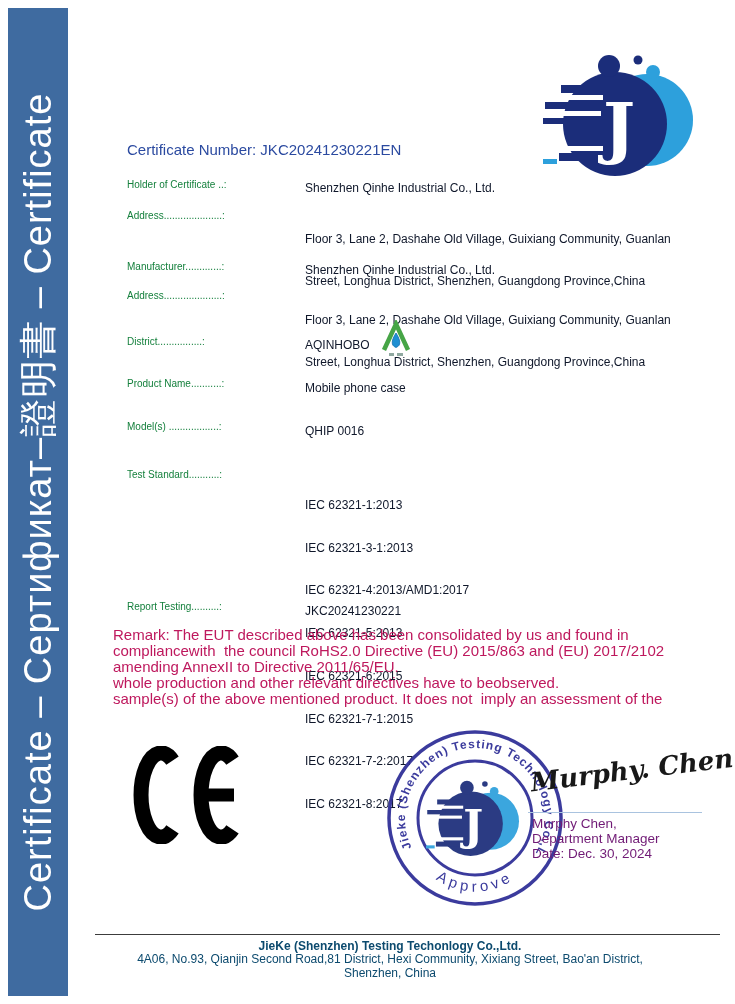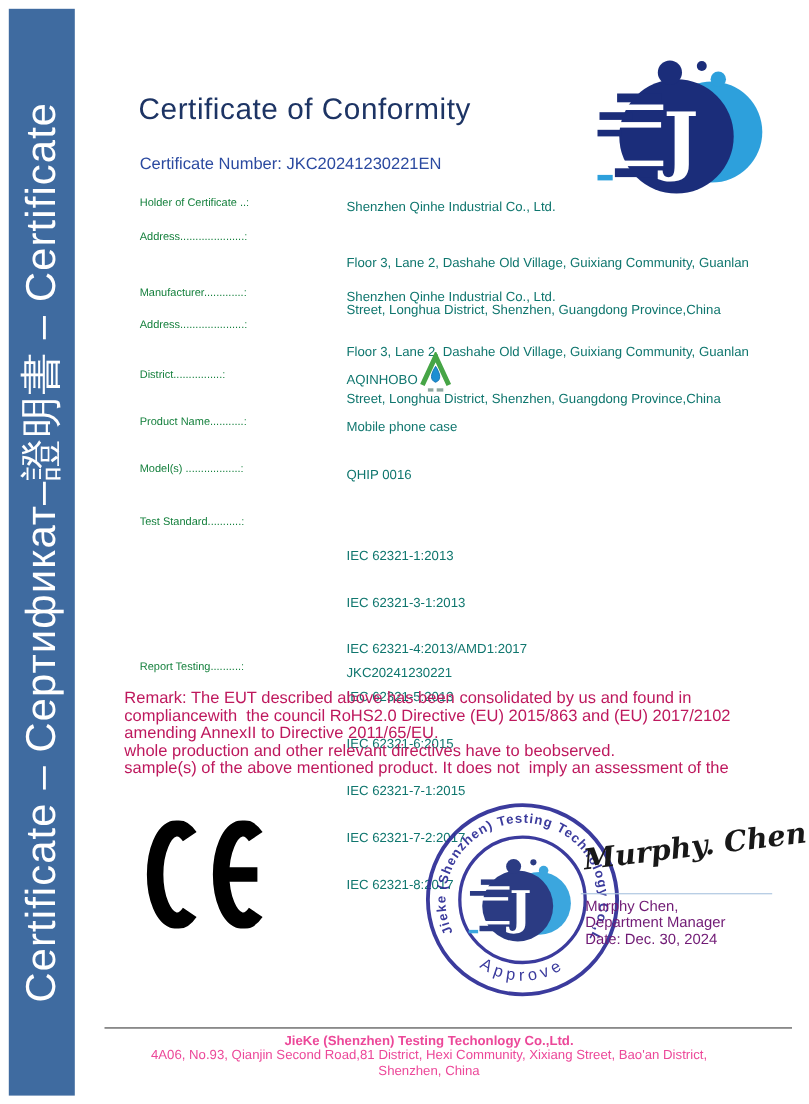--- a/index.html
+++ b/index.html
@@ -12,35 +12,35 @@
   .side-band { left:8px; top:8px; width:60px; height:988px; background:#3f6ba0; }
   .side-text { position:absolute; left:50%; top:50%; width:988px; height:60px;
                transform:translate(-50%,-50%) rotate(-90deg);
                color:#ffffff; font-size:38px; line-height:60px; text-align:center;
                white-space:nowrap; letter-spacing:1px; }
 
   .title { left:126px; top:84px; font-size:27px; color:#1d3464; letter-spacing:.5px; }
   .cert-no { left:127px; top:141px; font-size:15px; color:#2b4aa0; }
 
   .label { font-size:10px; color:#15803d; white-space:pre; left:127px; }
-  .value { font-size:12px; color:#0f766e; white-space:pre; left:315px; }
+  .value { font-size:12px; color:#0f172a; white-space:pre; left:305px; }
   .value-multi div { line-height:14px; white-space:pre; }
   .std-list div { line-height:14.7px; white-space:pre; }
 
   .remark { left:113px; top:627px; width:560px; font-size:15px; color:#be185d; }
   .remark div { line-height:16px; white-space:pre-wrap; }
 
   .sig-script { left:530px; top:756px; width:190px; font-family:"DejaVu Serif","Liberation Serif",serif;
                 font-style:italic; font-weight:bold; font-size:26px; color:#181818;
                 transform:rotate(-7deg); white-space:nowrap; }
   .sig-line { left:528px; top:812px; width:174px; border-top:1.5px solid #a9c3df; }
   .sig-text { font-size:13.5px; color:#701a75; left:532px; white-space:nowrap; }
 
   .foot-rule { left:95px; top:934px; width:625px; border-top:1px solid #3c3c3c; }
-  .footer { left:60px; top:939px; width:660px; text-align:center; color:#ec4899; }
+  .footer { left:60px; top:939px; width:660px; text-align:center; color:#0c4a6e; }
   .footer .co { font-size:12px; font-weight:bold; line-height:14px; }
   .footer .ln { font-size:12px; line-height:13.5px; }
   .inline-ico { display:inline-block; vertical-align:-1px; }
 </style>
 </head>
 <body>
 
 <div class="page">
 
   <div class="abs side-band">
@@ -57,21 +57,20 @@
     <rect x="2" y="50" width="30" height="7" fill="#1b2d7a"></rect>
     <rect x="0" y="66" width="22" height="6" fill="#1b2d7a"></rect>
     <rect x="16" y="101" width="48" height="8" fill="#1b2d7a"></rect>
     <rect x="0" y="107" width="14" height="5" fill="#2da0dc"></rect>
     <circle cx="66" cy="14" r="11" fill="#1b2d7a"></circle>
     <circle cx="95" cy="8" r="4.5" fill="#1b2d7a"></circle>
     <circle cx="110" cy="20" r="7" fill="#2da0dc"></circle>
     <text x="76" y="99" text-anchor="middle" font-family="DejaVu Serif, serif" font-weight="bold" font-size="68" fill="#ffffff">J</text>
   </svg>
 
-  <div class="abs title">Certificate of Conformity</div>
   <div class="abs cert-no">Certificate Number: JKC20241230221EN</div>
 
   <div class="abs label" style="top:179px">Holder of Certificate ..:</div>
   <div class="abs value" style="top:181px">Shenzhen Qinhe Industrial Co., Ltd.</div>
 
   <div class="abs label" style="top:210px">Address.....................:</div>
   <div class="abs value value-multi" style="top:204px">
     <div>Floor 3, Lane 2, Dashahe Old Village, Guixiang Community, Guanlan</div>
     <div>Street, Longhua District, Shenzhen, Guangdong Province,China</div>
   </div>

